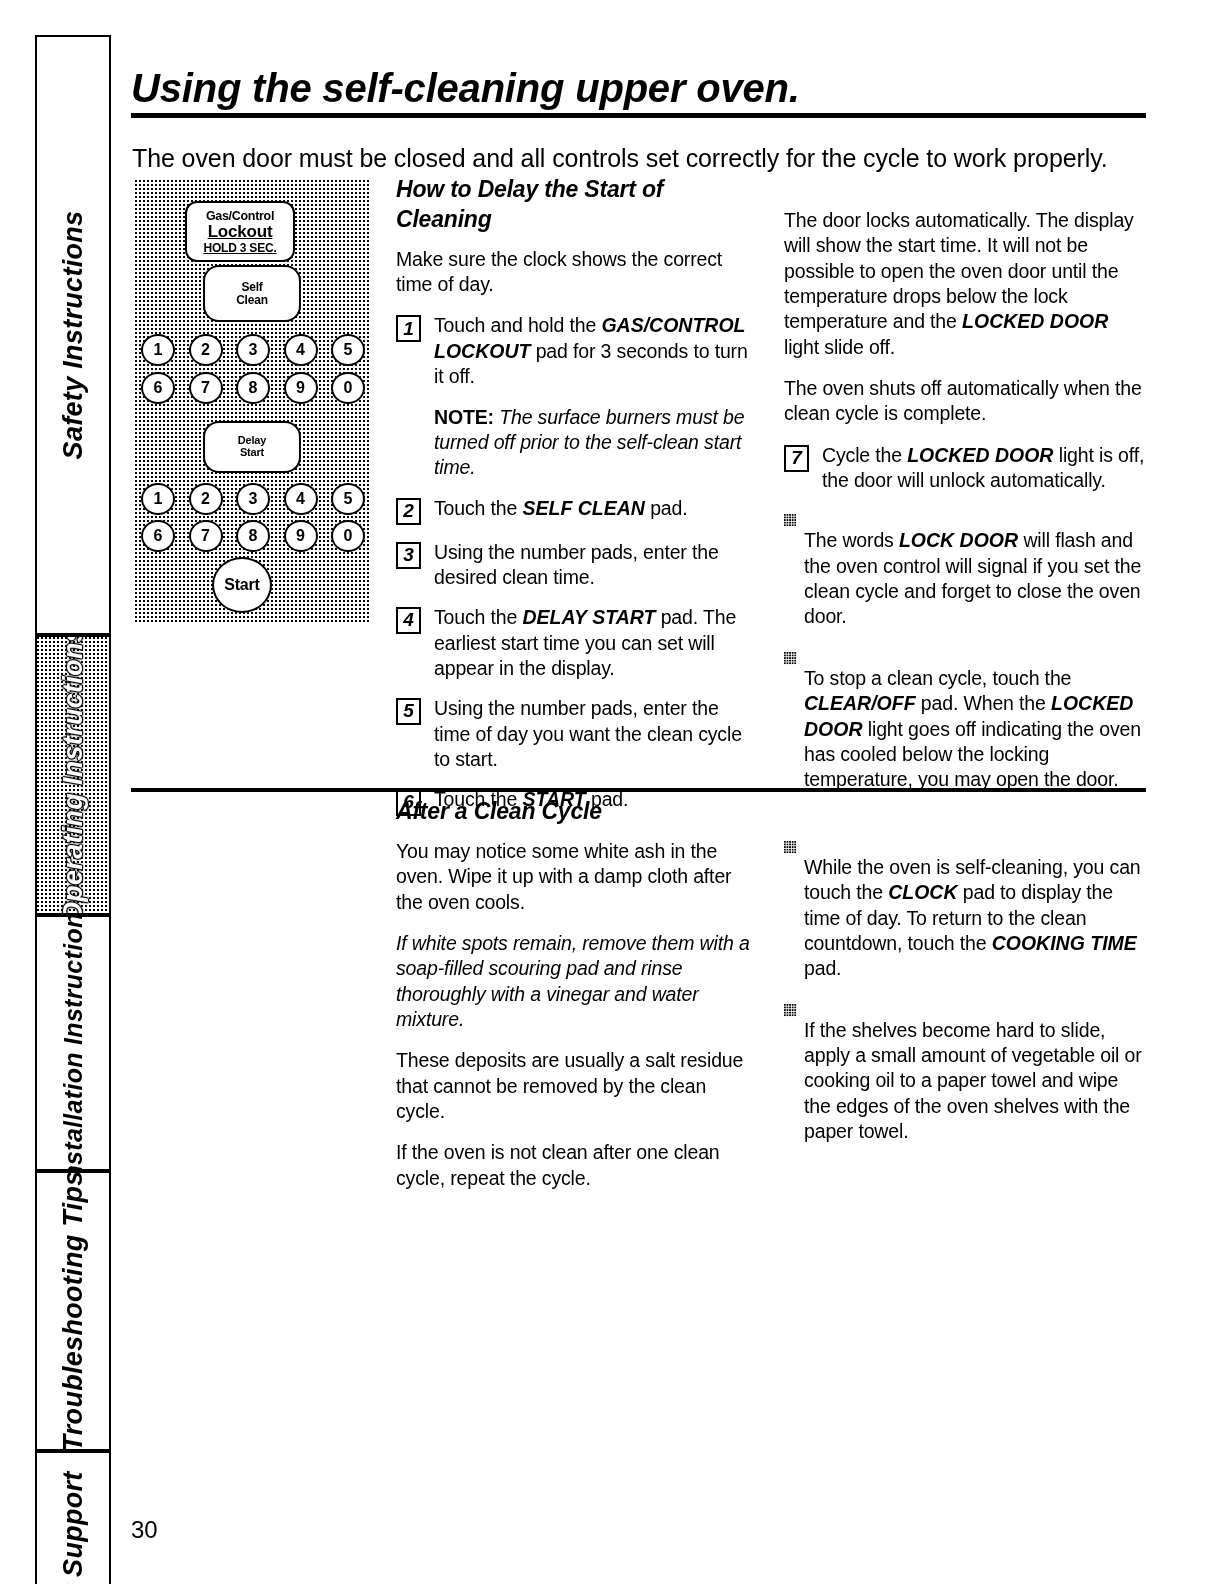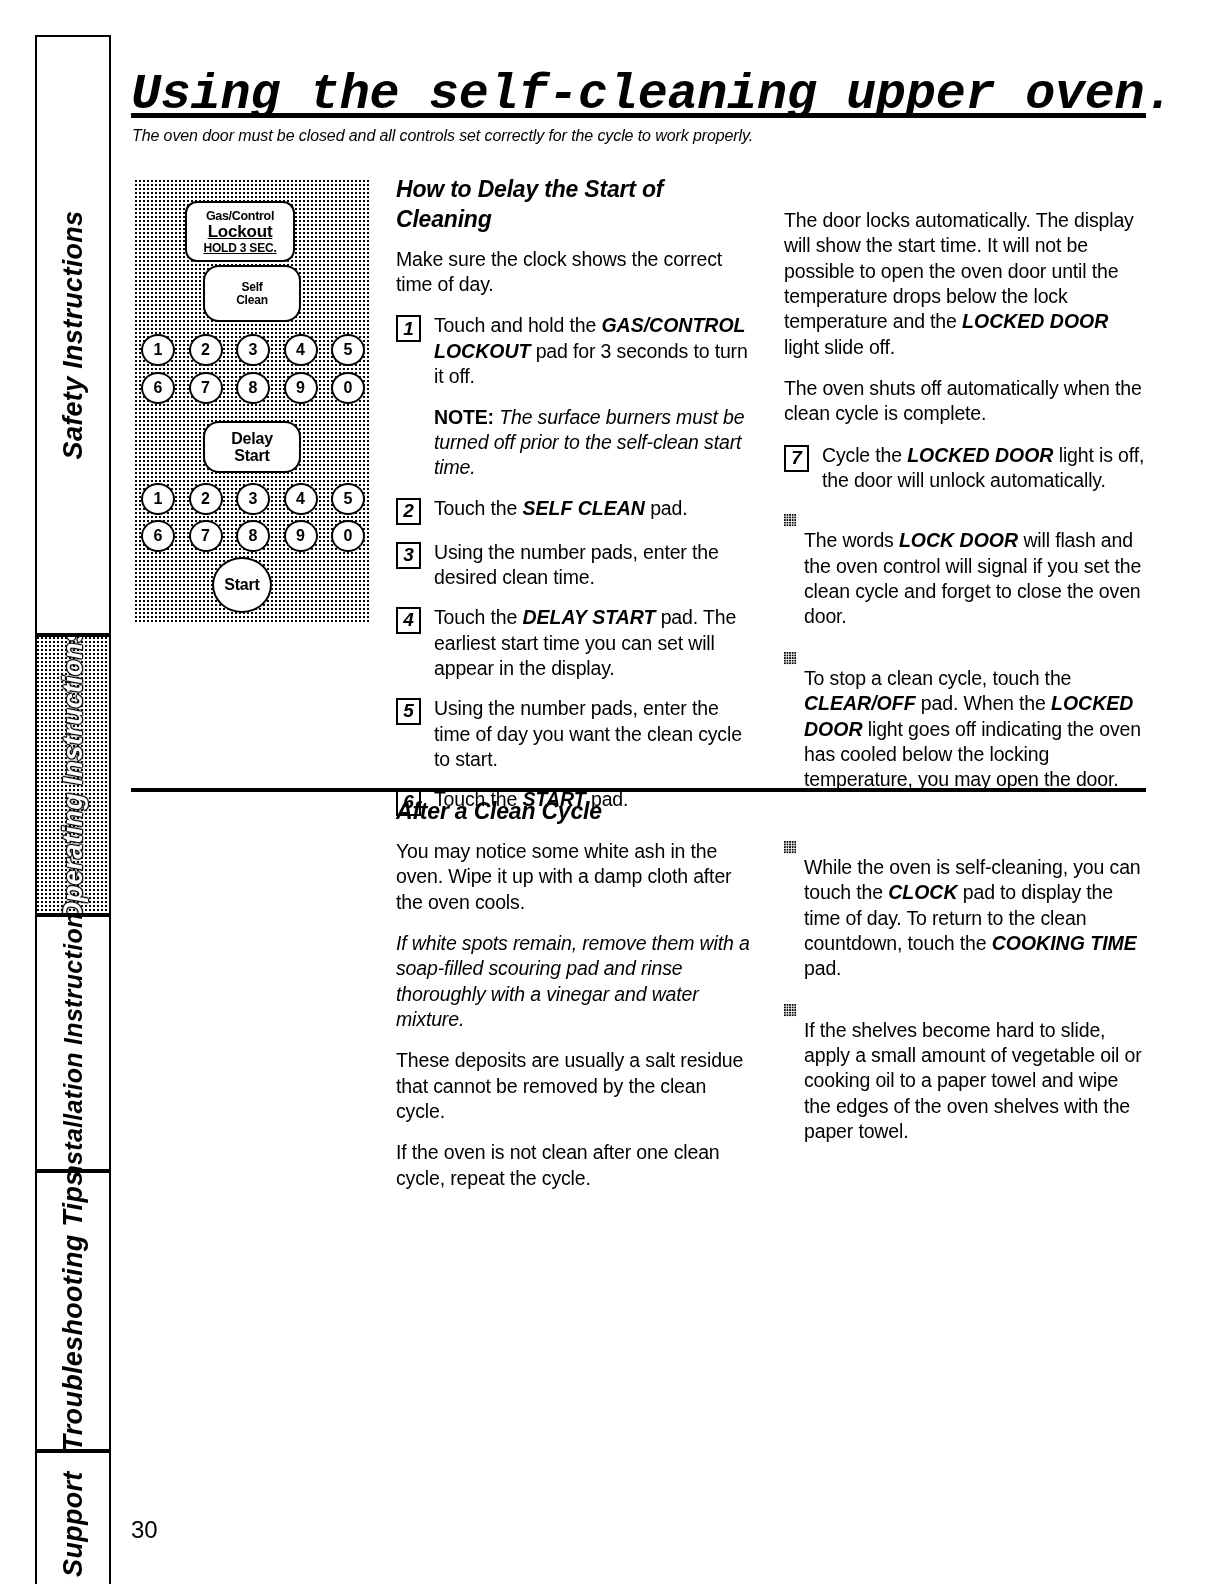--- a/index.html
+++ b/index.html
@@ -25,42 +25,42 @@
         radial-gradient(circle at 1px 1px, #000 1.05px, transparent 1.2px);
       background-size:4px 4px;}
   .tab.shaded .vtext{color:#fff;
       text-shadow:
         0 0 1px #000,0 0 2px #000,0 0 3px #000,
         1px 0 1px #000,-1px 0 1px #000,0 1px 1px #000,0 -1px 1px #000;}
 
   
   #page{position:absolute;left:0;top:0;width:1224px;height:1584px;}
   #page-title{position:absolute;left:131px;top:66px;
-       font-size:50px;font-style:italic;font-weight:bold;letter-spacing:-.2px;font-family:Liberation Mono, monospace;}
+       font-size:40px;font-style:italic;font-weight:bold;letter-spacing:-.2px;}
   #title-rule{position:absolute;left:131px;top:113px;width:1015px;height:5px;background:#000;}
-  #intro{position:absolute;left:132px;top:127px;width:1010px;
-       font-size:16px;font-style:italic;letter-spacing:-.1px;}
+  #intro{position:absolute;left:132px;top:144px;width:1010px;
+       font-size:25px;letter-spacing:-.1px;}
 
   
   #panel{position:absolute;left:135px;top:180px;width:235px;height:442px;
        background-color:#fff;
        background-image:radial-gradient(circle at 1px 1px,#000 .95px,transparent 1.1px);
        background-size:4px 4px;}
   .pad{position:absolute;background:#fff;border:2.5px solid #000;
        display:flex;flex-direction:column;align-items:center;justify-content:center;
        text-align:center;box-sizing:border-box;font-weight:bold;}
   .pad .l1,.pad .l2,.pad .l3{display:block;white-space:nowrap;}
   .pad-lockout{left:50px;top:21px;width:110px;height:61px;border-radius:12px;text-align:right;}
   .pad-lockout .l1{font-size:12.5px;letter-spacing:-.3px;}
   .pad-lockout .l2{font-size:17px;letter-spacing:-.2px;margin-top:-1px;text-decoration:underline;}
   .pad-lockout .l3{font-size:12px;letter-spacing:-.2px;margin-top:-1px;text-decoration:underline;}
   .pad-self{left:68px;top:85px;width:98px;height:57px;border-radius:16px;}
   .pad-self .l1,.pad-self .l2{font-size:12px;letter-spacing:-.2px;line-height:1.08;}
   .pad-delay{left:68px;top:241px;width:98px;height:52px;border-radius:16px;}
-  .pad-delay .l1,.pad-delay .l2{font-size:16px;letter-spacing:-.2px;line-height:1.08;text-align:right;}
+  .pad-delay .l1,.pad-delay .l2{font-size:11px;letter-spacing:-.2px;line-height:1.08;text-align:right;}
   .pad-start{left:77px;top:377px;width:60px;height:56px;border-radius:50%;
        justify-content:center;}
   .pad-start .l1{font-size:16px;letter-spacing:-.2px;}
   .numrow{position:absolute;left:6px;width:224px;height:32px;
        display:flex;justify-content:space-between;}
   .numkey{width:34px;height:32px;border:2.5px solid #000;border-radius:50%;
        background:#fff;display:flex;align-items:center;justify-content:center;
        font-size:16px;font-weight:bold;box-sizing:border-box;}
   .row-a{top:154px;} .row-b{top:192px;}
   .row-c{top:303px;} .row-d{top:340px;}

